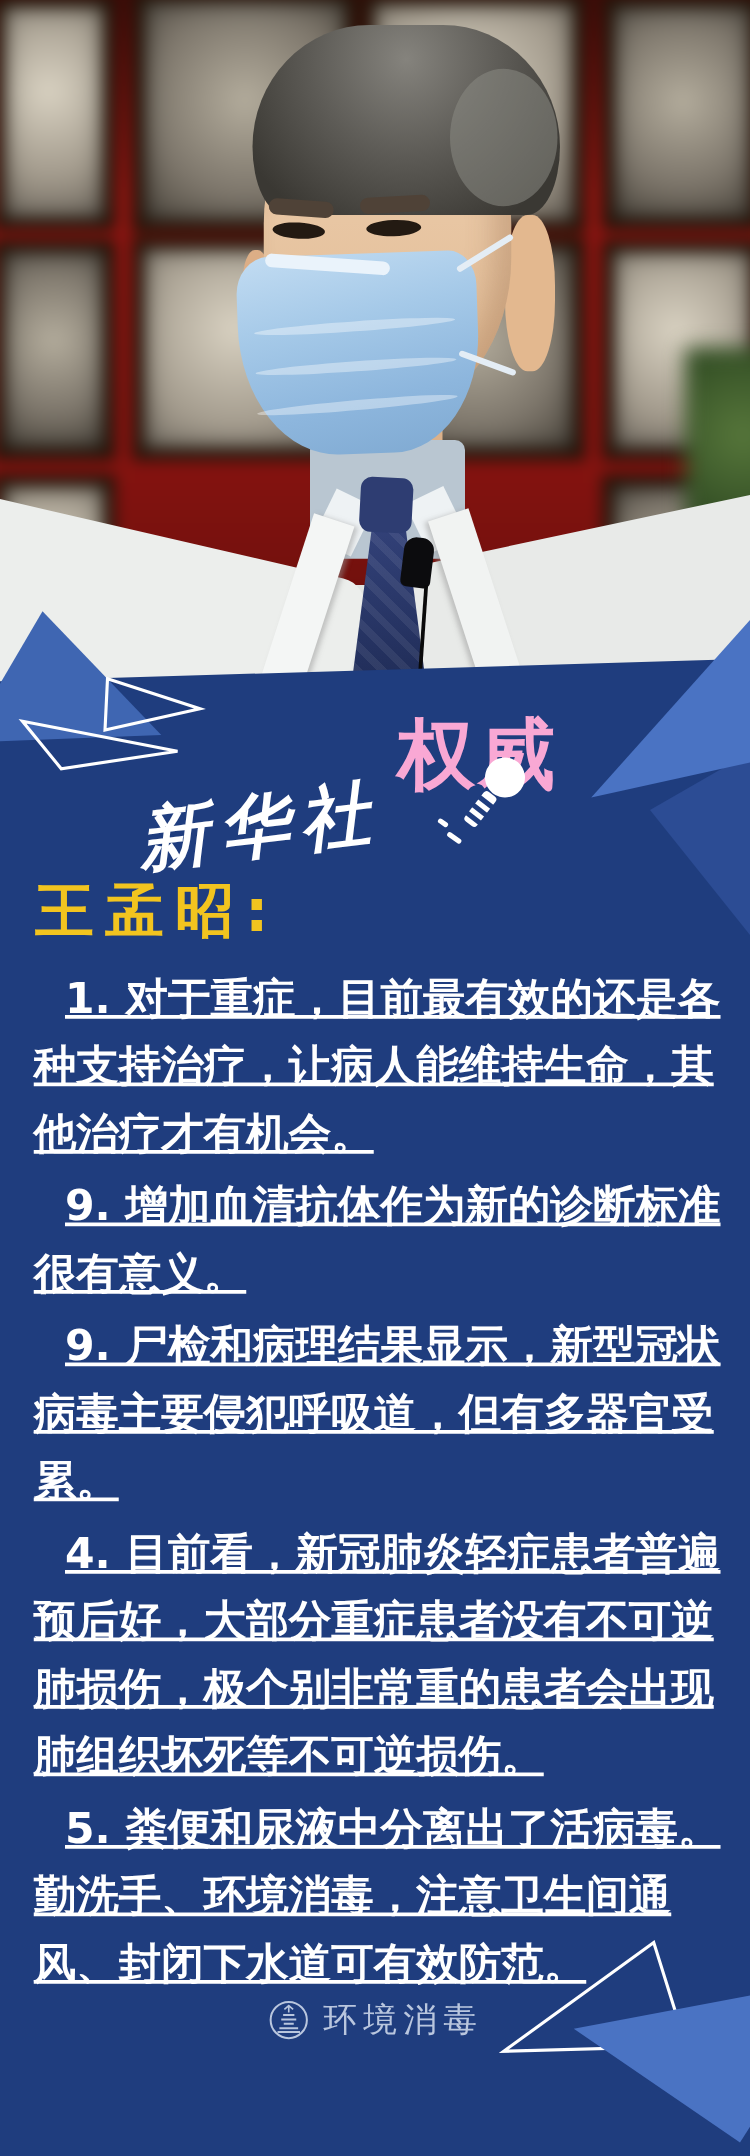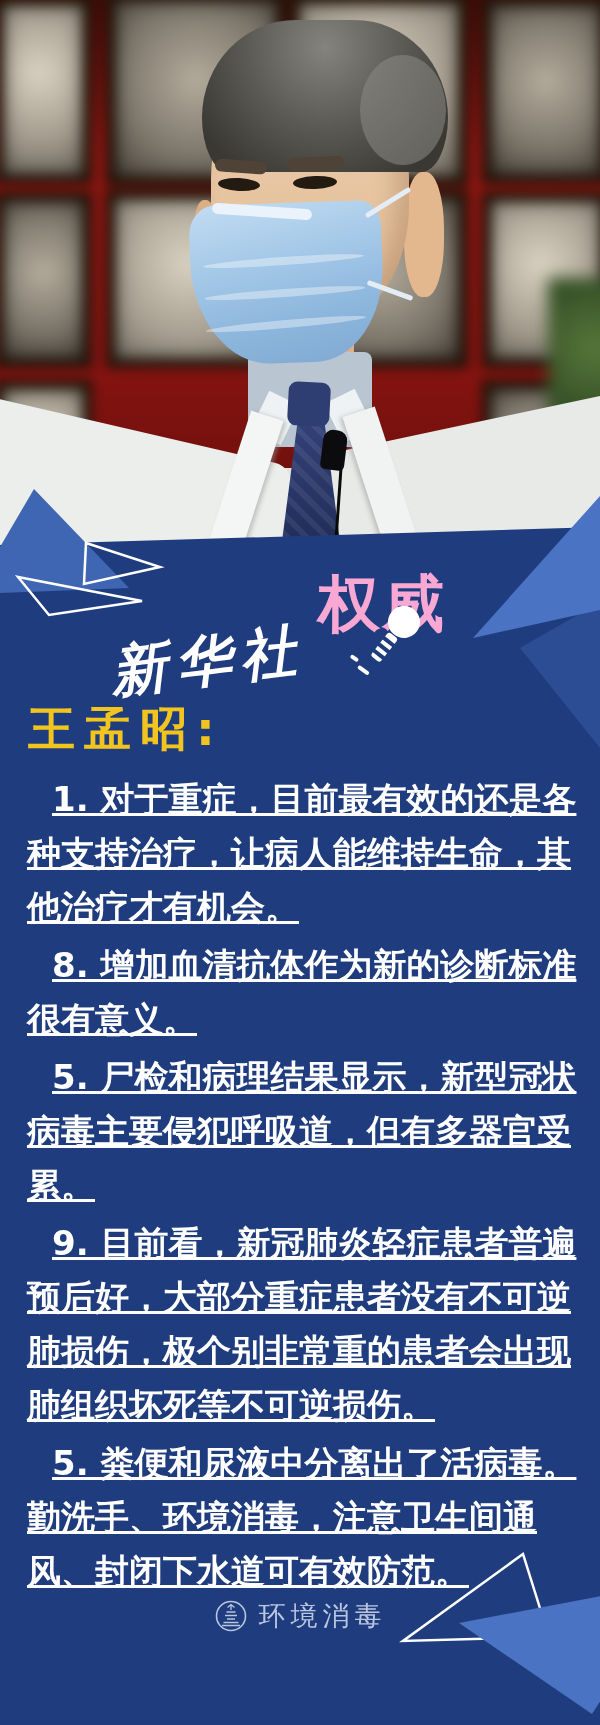--- a/index.html
+++ b/index.html
@@ -175,26 +175,26 @@
       <rect x="9" y="76" width="13" height="4" rx="2" fill="#ffffff" transform="rotate(35 15 78)"></rect>
       <rect x="2" y="64" width="9" height="4" rx="2" fill="#ffffff" transform="rotate(35 6 66)"></rect>
     </svg>
 
     <div class="speaker">王孟昭:</div>
 
     <div class="points">
       <p>1. 对于重症，目前最有效的还是各
 种支持治疗，让病人能维持生命，其
 他治疗才有机会。</p>
-      <p>8. 增加血清抗体作为新的诊断标准
+      <p>9. 增加血清抗体作为新的诊断标准
 很有意义。</p>
-      <p>5. 尸检和病理结果显示，新型冠状
+      <p>9. 尸检和病理结果显示，新型冠状
 病毒主要侵犯呼吸道，但有多器官受
 累。</p>
-      <p>9. 目前看，新冠肺炎轻症患者普遍
+      <p>4. 目前看，新冠肺炎轻症患者普遍
 预后好，大部分重症患者没有不可逆
 肺损伤，极个别非常重的患者会出现
 肺组织坏死等不可逆损伤。</p>
       <p>5. 粪便和尿液中分离出了活病毒。
 勤洗手、环境消毒，注意卫生间通
 风、封闭下水道可有效防范。</p>
     </div>
 
     <div class="footer">
       <svg width="34" height="34" viewBox="0 0 34 34" fill="none" stroke="#b9c6de">

